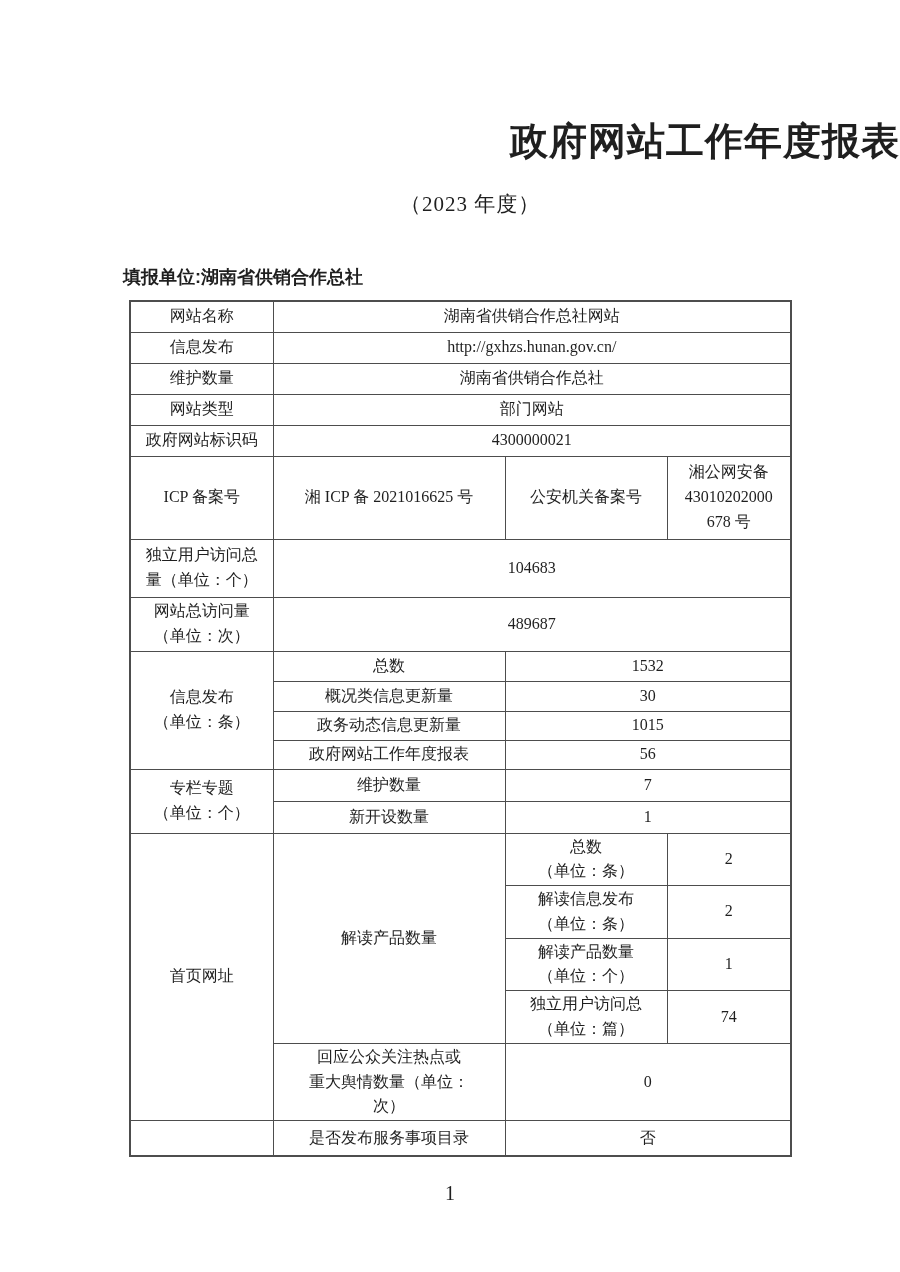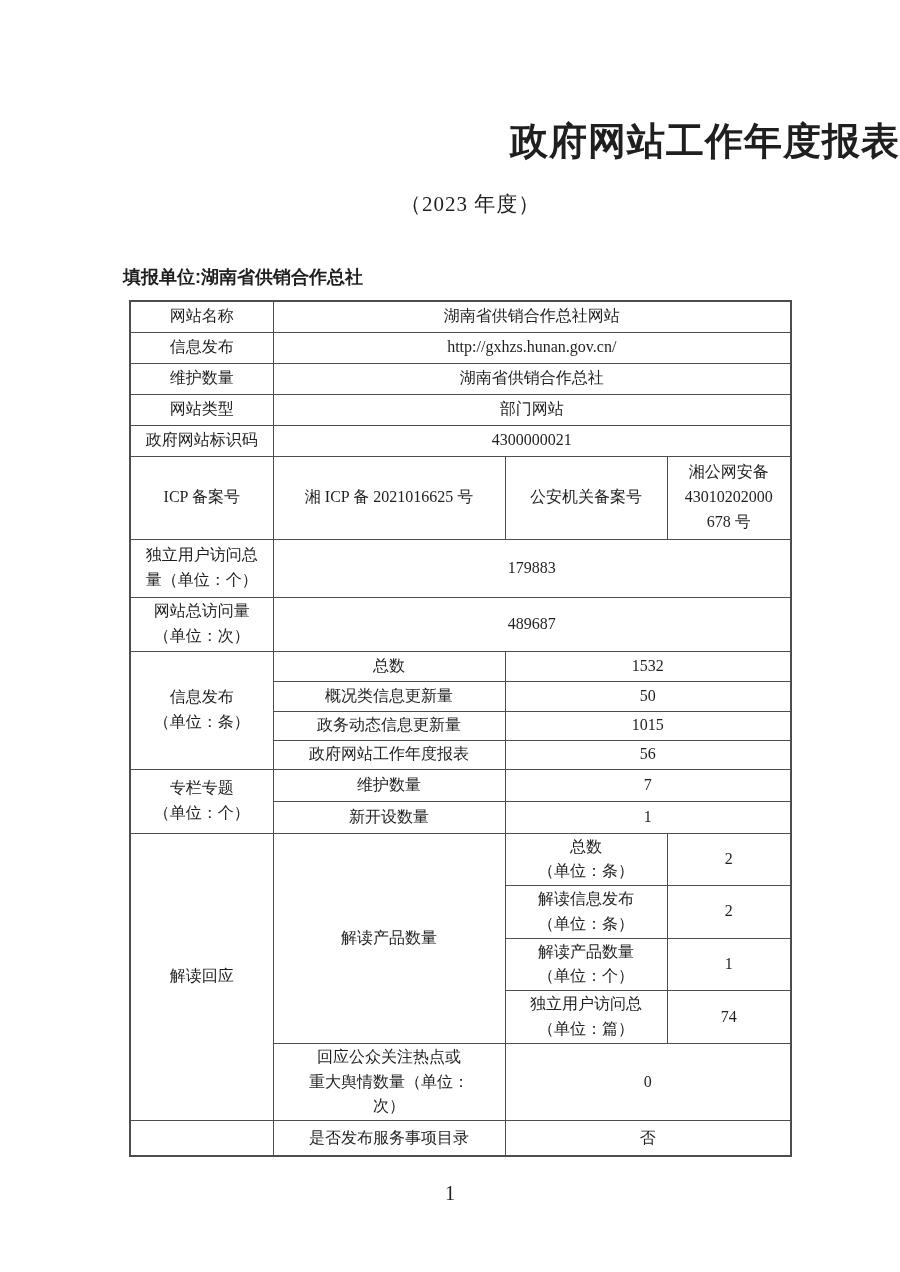--- a/index.html
+++ b/index.html
@@ -99,37 +99,37 @@
       <td>湘 ICP 备 2021016625 号</td>
       <td>公安机关备案号</td>
       <td>湘公网安备
 43010202000
 678 号</td>
     </tr>
 
     <tr class="r58">
       <td>独立用户访问总
 量（单位：个）</td>
-      <td colspan="3">179883</td>
+      <td colspan="3">104683</td>
     </tr>
     <tr class="r54">
       <td>网站总访问量
 （单位：次）</td>
       <td colspan="3">489687</td>
     </tr>
 
     <tr class="r30">
       <td rowspan="4">信息发布
 （单位：条）</td>
       <td>总数</td>
       <td colspan="2">1532</td>
     </tr>
     <tr class="r30">
       <td>概况类信息更新量</td>
-      <td colspan="2">50</td>
+      <td colspan="2">30</td>
     </tr>
     <tr class="r29">
       <td>政务动态信息更新量</td>
       <td colspan="2">1015</td>
     </tr>
     <tr class="r29">
       <td>政府网站工作年度报表</td>
       <td colspan="2">56</td>
     </tr>
 
@@ -138,21 +138,21 @@
 （单位：个）</td>
       <td>维护数量</td>
       <td colspan="2">7</td>
     </tr>
     <tr class="r32">
       <td>新开设数量</td>
       <td colspan="2">1</td>
     </tr>
 
     <tr class="r51">
-      <td rowspan="5">解读回应</td>
+      <td rowspan="5">首页网址</td>
       <td rowspan="4">解读产品数量</td>
       <td>总数
 （单位：条）</td>
       <td>2</td>
     </tr>
     <tr class="r52">
       <td>解读信息发布
 （单位：条）</td>
       <td>2</td>
     </tr>

